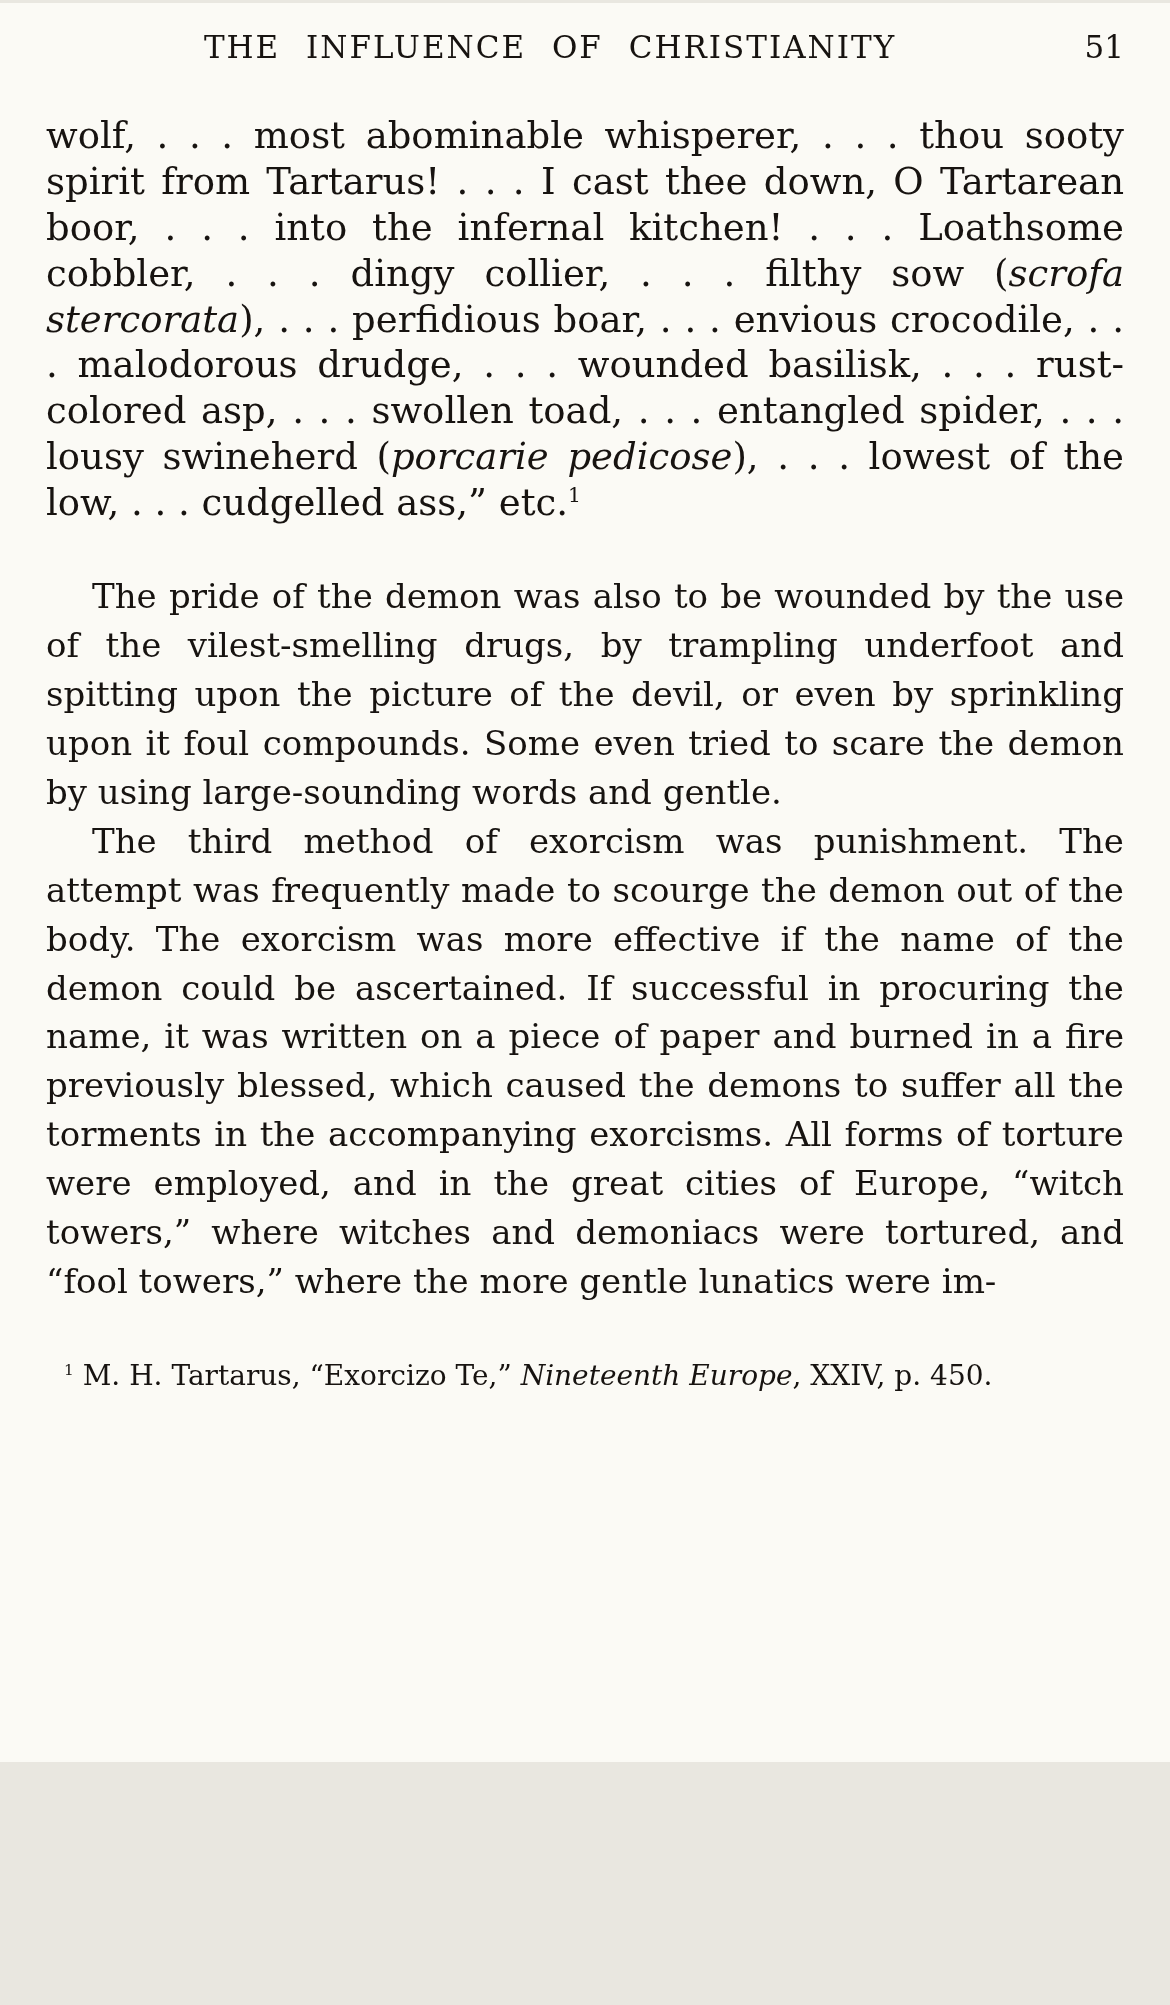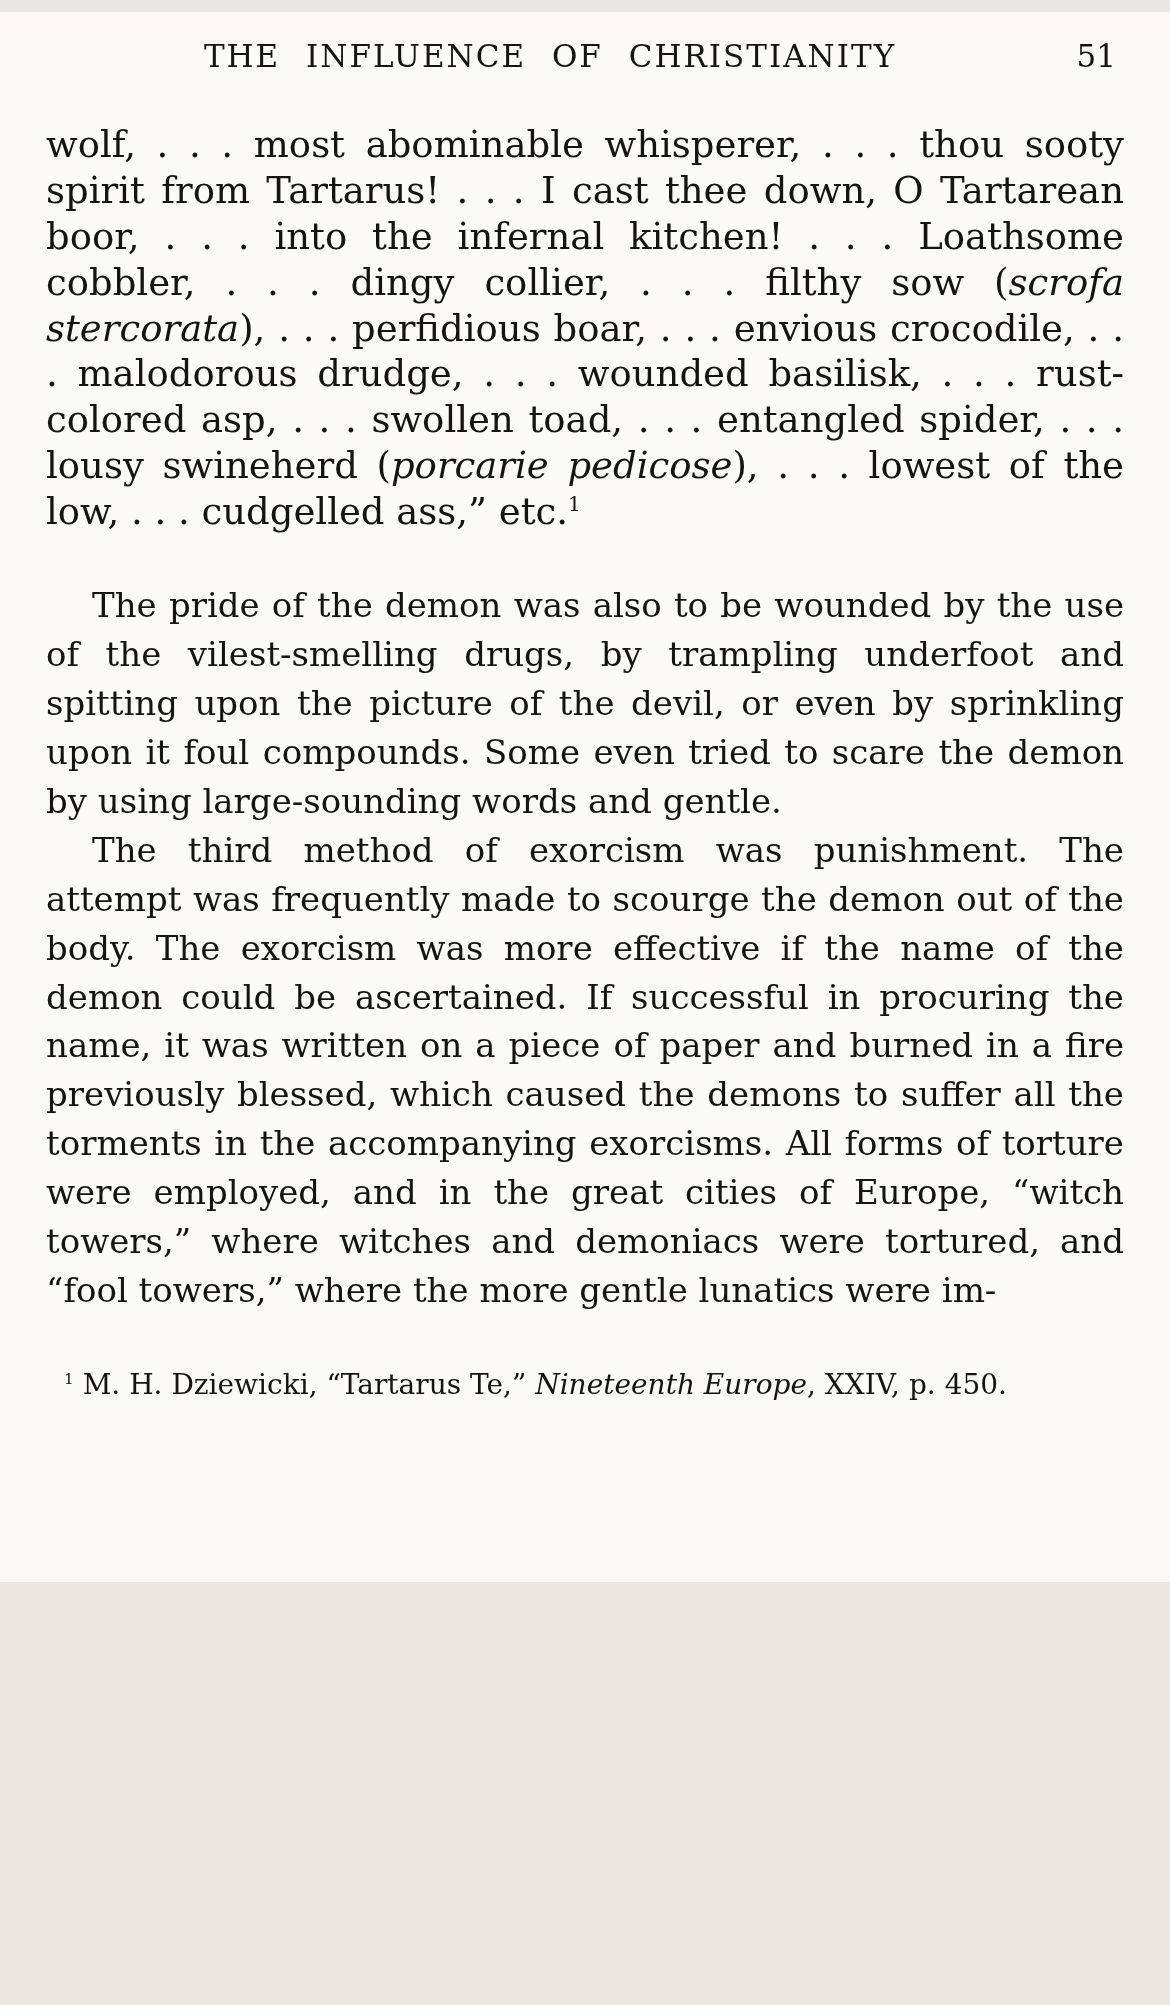--- a/index.html
+++ b/index.html
@@ -3,40 +3,40 @@
 <meta charset="utf-8">
 <style>
   html, body {
     margin: 0;
     padding: 0;
     background: #e9e7e0;
   }
   .page {
     position: relative;
     width: 1170px;
-    height: 1570px;
-    margin: 12px auto;
+    height: 1759px;
+    margin: 3px auto;
     background: #fbfaf5;
     color: #171310;
     font-family: "DejaVu Serif", "Liberation Serif", serif;
     box-sizing: border-box;
     padding: 26px 46px 0 46px;
     overflow: hidden;
   }
   .running-head {
     position: relative;
     text-align: center;
     font-size: 31px;
     letter-spacing: 2px;
     word-spacing: 14px;
     padding-right: 70px; 
   }
   .page-num {
     position: absolute;
-    right: 8px;
+    right: 0;
     top: 0;
     letter-spacing: 0;
     word-spacing: 0;
   }
   .quote {
     margin: 48px 0 0 0;
     font-size: 37px;
     line-height: 1.24;
     text-align: justify;
   }
@@ -75,15 +75,15 @@
     <span>THE INFLUENCE OF CHRISTIANITY</span>
     <span class="page-num">51</span>
   </div>
 
   <p class="quote"><span>wolf, . . . most abominable whisperer, . . . thou sooty spirit from Tartarus! . . . I cast thee down, O Tartarean boor, . . . into the infernal kitchen! . . . Loathsome cobbler, . . . dingy collier, . . . filthy sow (</span><em>scrofa stercorata</em><span>), . . . perfidious boar, . . . envious crocodile, . . . malodorous drudge, . . . wounded basilisk, . . . rust-colored asp, . . . swollen toad, . . . entangled spider, . . . lousy swineherd (</span><em>porcarie pedicose</em><span>), . . . lowest of the low, . . . cudgelled ass,” etc.</span><sup class="fn-mark">1</sup></p>
 
   <p class="para after-quote">The pride of the demon was also to be wounded by the use of the vilest-smelling drugs, by trampling underfoot and spitting upon the picture of the devil, or even by sprinkling upon it foul compounds. Some even tried to scare the demon by using large-sounding words and gentle.</p>
 
   <p class="para">The third method of exorcism was punishment. The attempt was frequently made to scourge the demon out of the body. The exorcism was more effective if the name of the demon could be ascertained. If successful in procuring the name, it was written on a piece of paper and burned in a fire previously blessed, which caused the demons to suffer all the torments in the accompanying exorcisms. All forms of torture were employed, and in the great cities of Europe, “witch towers,” where witches and demoniacs were tortured, and “fool towers,” where the more gentle lunatics were im-</p>
 
-  <p class="footnote"><sup class="fn-mark">1</sup><span> M. H. Dziewicki, “Tartarus Te,” </span><em>Nineteenth Europe</em><span>, XXIV, p. 450.</span></p>
+  <p class="footnote"><sup class="fn-mark">1</sup><span> M. H. Tartarus, “Exorcizo Te,” </span><em>Nineteenth Europe</em><span>, XXIV, p. 450.</span></p>
 
 </div>
 
 </body></html>

